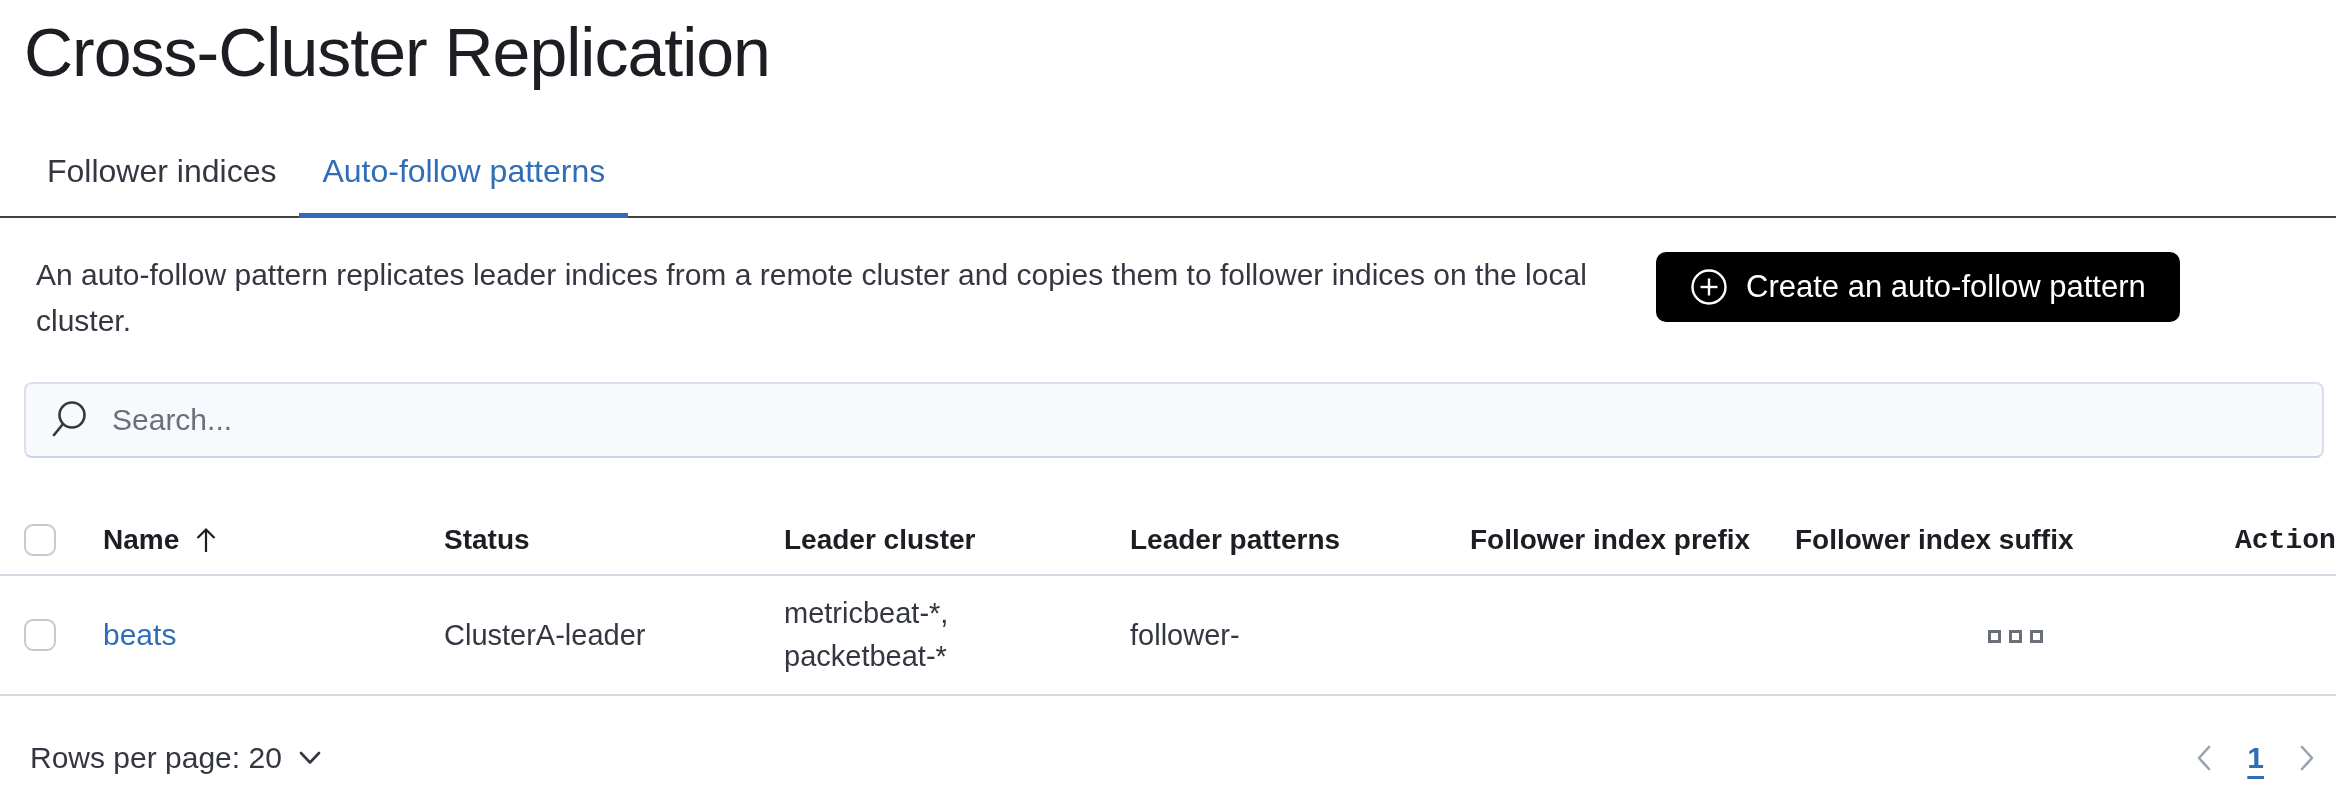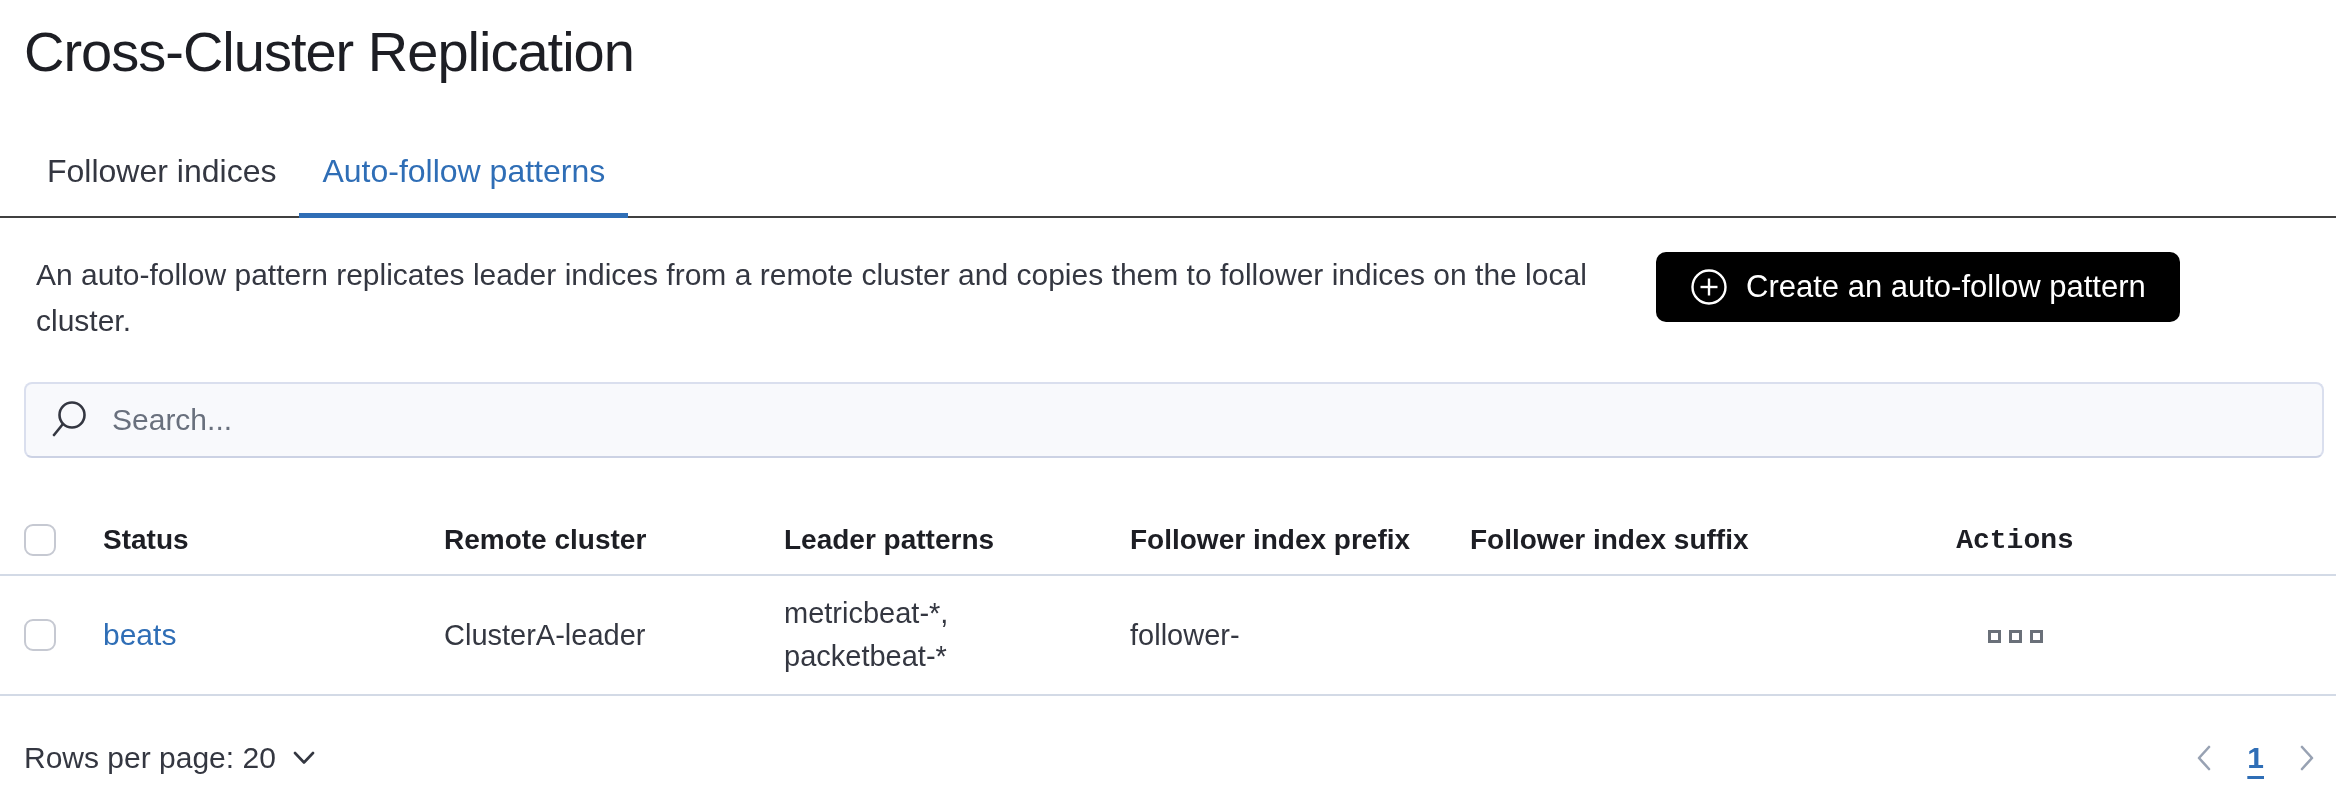--- a/index.html
+++ b/index.html
@@ -9,21 +9,21 @@
     background: #ffffff;
     font-family: "Liberation Sans", sans-serif;
     color: #343741;
     overflow: hidden;
   }
   .page { width: 2336px; height: 800px; position: relative; }
 
   
   .page-title {
     margin: 12px 0 0 24px;
-    font-size: 56px;
+    font-size: 68px;
     font-weight: 400;
     letter-spacing: -1px;
     color: #1d1e24;
     line-height: 80px;
   }
 
   
   .tabs {
     margin-top: 40px;
     padding-left: 24px;
@@ -154,21 +154,21 @@
   }
   .actions-icon i {
     display: block;
     width: 13px; height: 13px;
     border: 3px solid #6a7079;
   }
 
   
   .footer {
     margin-top: 40px;
-    padding: 0 12px 0 24px;
+    padding: 0 12px 0 30px;
     display: flex;
     align-items: center;
     justify-content: space-between;
     gap: 28px;
   }
   .rows-per-page {
     display: flex;
     align-items: center;
     gap: 14px;
     font-size: 30px;
@@ -225,22 +225,29 @@
     </svg>
     <input class="search-input" type="text" placeholder="Search..." style="">
   </div>
 
   <div class="table">
 
     <div class="trow thead">
       <div class="cell">
         <div class="checkbox"></div>
       </div>
+      <div class="th sortable">
+        <span>Name</span>
+        <svg width="26" height="30" viewBox="0 0 26 30">
+          <line x1="13" y1="5" x2="13" y2="27" stroke="#1d1e24" stroke-width="2.2"></line>
+          <polyline points="4.5,13 13,4.5 21.5,13" fill="none" stroke="#1d1e24" stroke-width="2.2"></polyline>
+        </svg>
+      </div>
       <div class="th">Status</div>
-      <div class="th">Remote cluster</div>
+      <div class="th">Leader cluster</div>
       <div class="th">Leader patterns</div>
       <div class="th">Follower index prefix</div>
       <div class="th">Follower index suffix</div>
       <div class="th cell-actions">Actions</div>
     </div>
 
     <div class="trow tbody">
       <div class="cell">
         <div class="checkbox"></div>
       </div>

